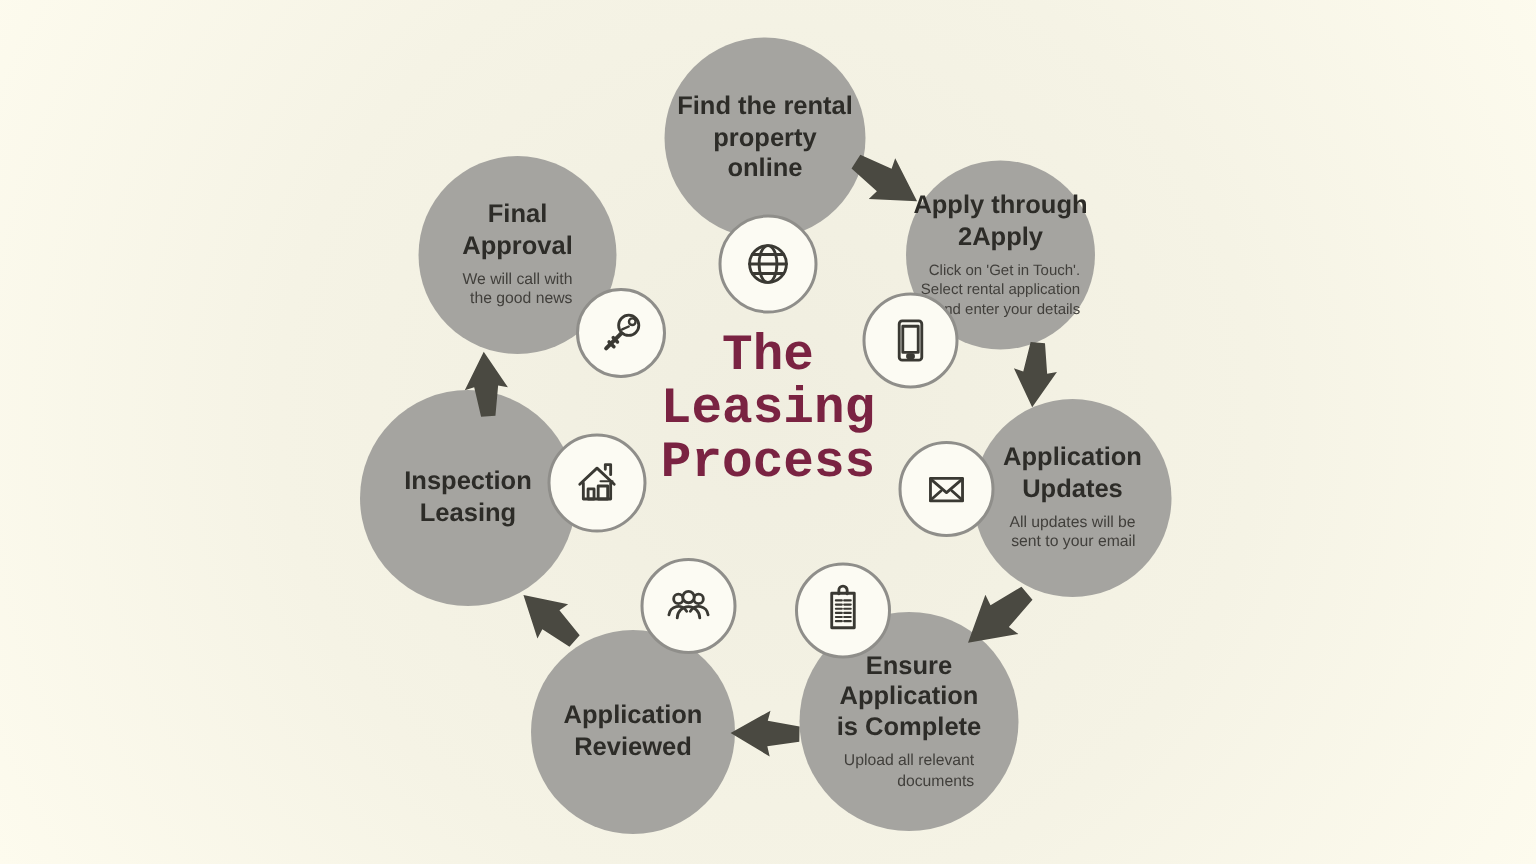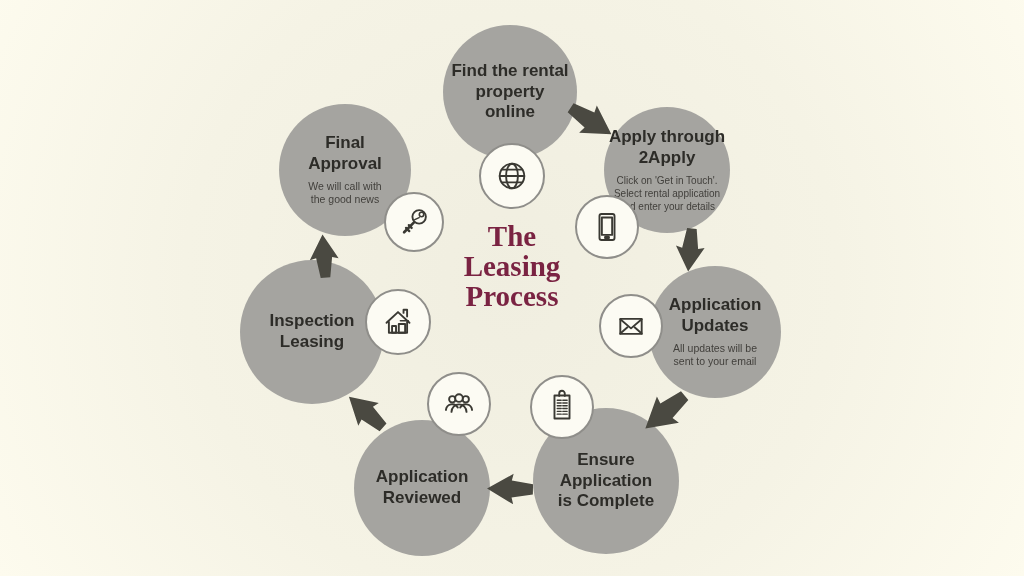--- a/index.html
+++ b/index.html
@@ -3,36 +3,36 @@
 <meta charset="utf-8">
 <style>
   html,body { margin:0; padding:0; }
   .canvas {
     position:relative; width:1024px; height:576px; overflow:hidden;
     background: radial-gradient(circle at 50% 48%, #f0eee0 0%, #f5f3e5 55%, #fdfbee 100%);
     font-family:"Liberation Sans", sans-serif;
   }
   .title {
     position:absolute; left:392px; top:221px; width:240px;
-    text-align:center; font-family:Liberation Serif, serif;
-    font-weight:700; font-size:29px; line-height:1.04;
+    text-align:center; font-family:Liberation Mono, monospace;
+    font-weight:700; font-size:34px; line-height:1.04;
     color:#7a2342; white-space:pre-line;
   }
   .step {
     position:absolute; border-radius:50%; background:#a5a4a0;
     display:flex; flex-direction:column; align-items:center; justify-content:center;
     text-align:center;
   }
   .step .heading {
     font-weight:700; font-size:17px; line-height:1.22;
     color:#2d2c28; white-space:pre-line;
   }
   .step .sub {
     margin-top:5px; font-size:10.5px; line-height:1.3;
-    color:#413f3b; white-space:pre-line;
+    color:#413f3b; white-space:pre-line;text-align:right;
   }
   #step-find      { left:443px; top:25px;  width:134px; height:134px; }
   #step-apply     { left:604px; top:107px; width:126px; height:126px; }
   #step-apply .sub { font-size:10px; }
   #step-updates   { left:649px; top:266px; width:132px; height:132px; }
   #step-ensure    { left:533px; top:408px; width:146px; height:146px; }
   #step-reviewed  { left:354px; top:420px; width:136px; height:136px; }
   #step-inspection{ left:240px; top:260px; width:144px; height:144px; }
   #step-inspection .sub { width:182px; }
   #step-final     { left:279px; top:104px; width:132px; height:132px; }
@@ -88,20 +88,22 @@
     <div class="heading">Application
 Updates</div>
     <div class="sub">All updates will be
 sent to your email</div>
   </div>
 
   <div class="step" id="step-ensure">
     <div class="heading">Ensure
 Application
 is Complete</div>
+    <div class="sub">Upload all relevant
+documents</div>
   </div>
 
   <div class="step" id="step-reviewed">
     <div class="heading">Application
 Reviewed</div>
   </div>
 
   <div class="step" id="step-inspection">
     <div class="heading">Inspection
 Leasing</div>

